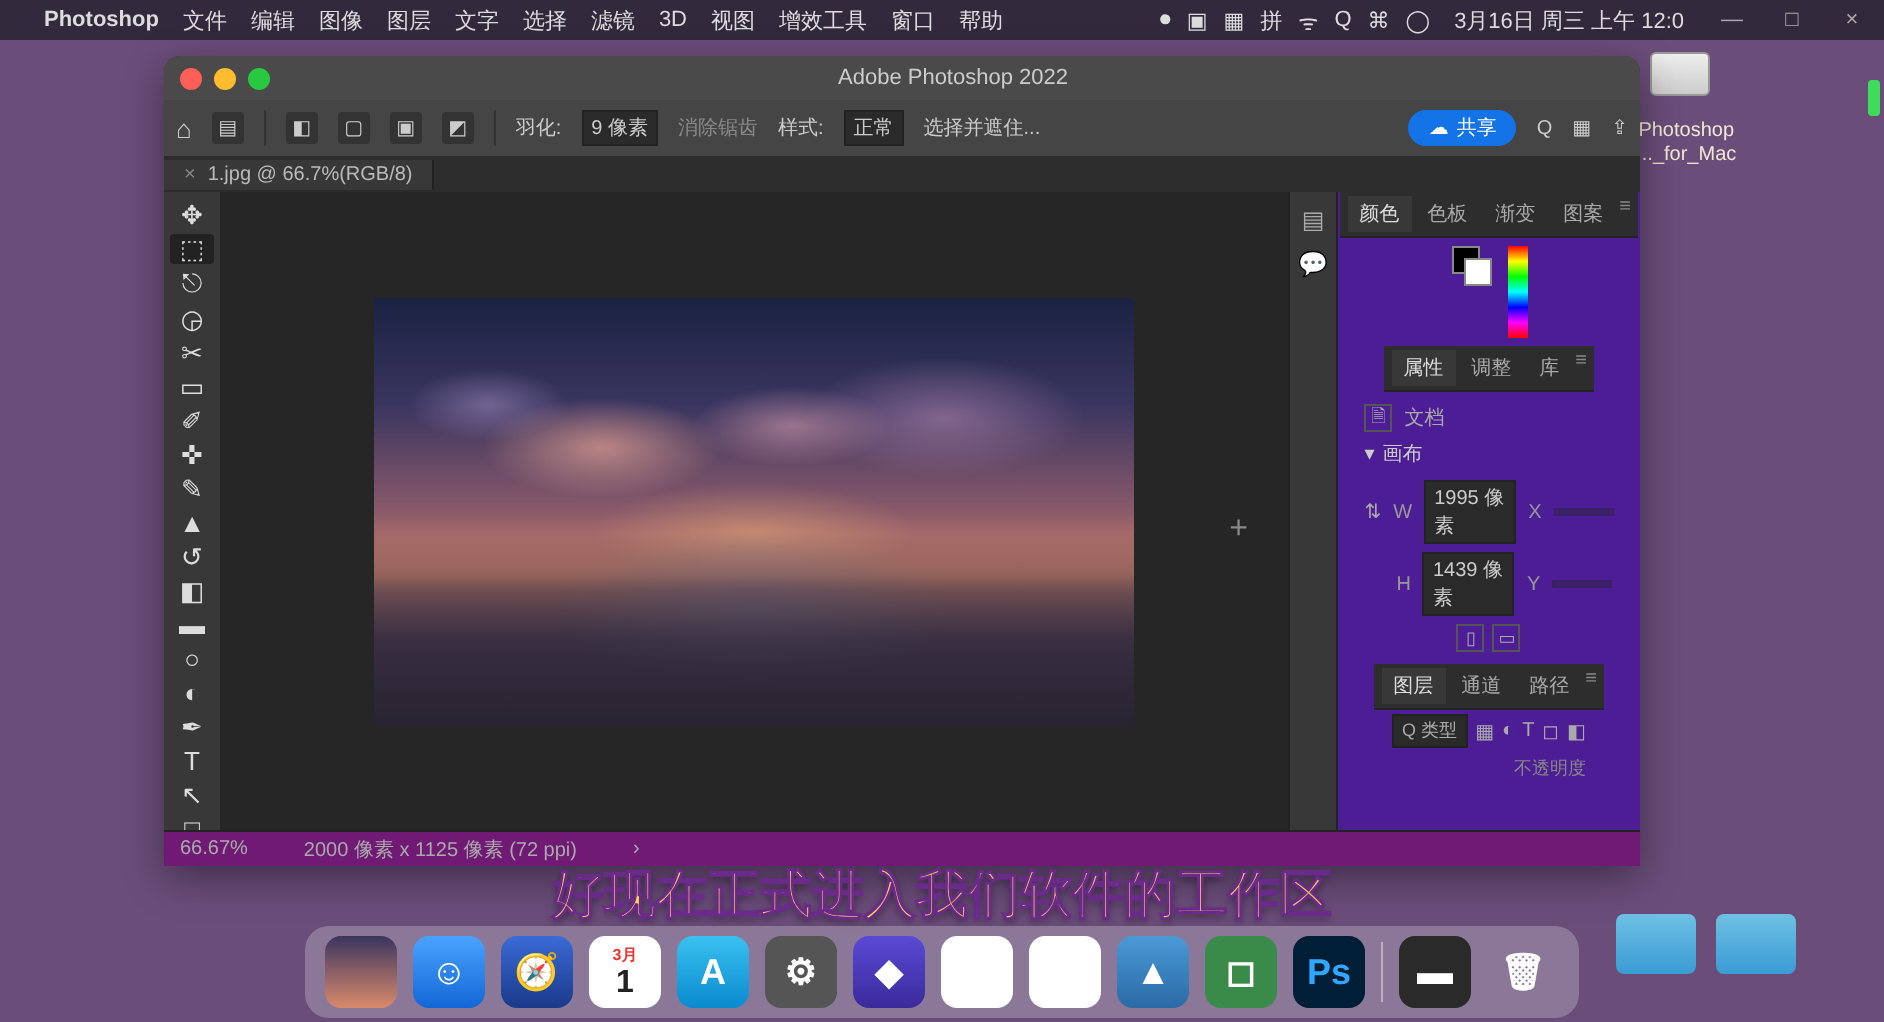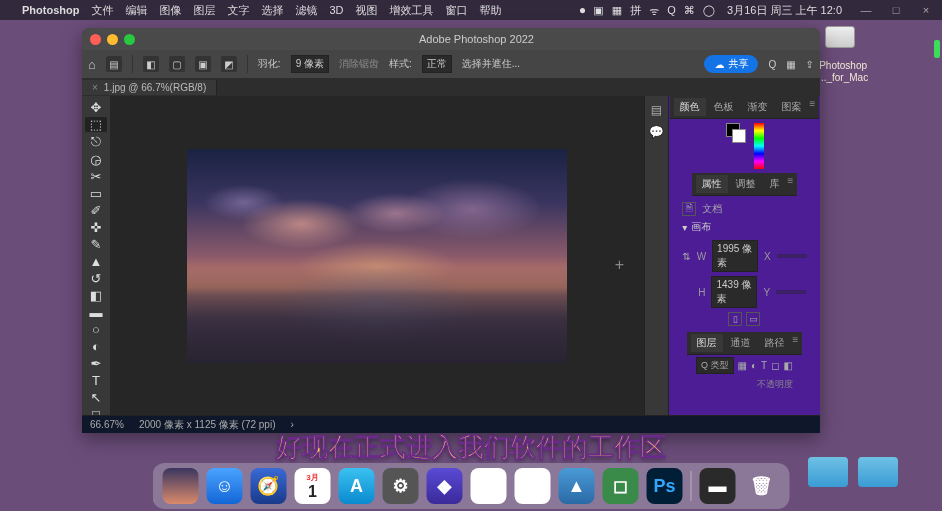--- a/index.html
+++ b/index.html
@@ -86,21 +86,21 @@
 .props-panel .val-input { background: #2a2a2a; border: 1px solid #222; padding: 1px 4px; color: #ccc; font-size: 10px; width: 46px; }
 .props-panel .icon-sm { width: 14px; height: 14px; border: 1px solid #555; display: inline-flex; align-items: center; justify-content: center; font-size: 9px; }
 .section-head { display: flex; align-items: center; gap: 4px; padding: 2px 0 4px; color: #ccc; }
 
 .layers-panel { flex: 1; display: flex; flex-direction: column; }
 .layers-toolbar { display: flex; gap: 4px; padding: 2px 4px; align-items: center; font-size: 10px; }
 .layers-toolbar .sel { background: #2a2a2a; border: 1px solid #222; padding: 1px 4px; font-size: 9px; flex: 1; }
 .layers-opts { display: flex; gap: 2px; padding: 2px 4px; font-size: 9px; color: #888; justify-content: flex-end; }
 
 
-.ps-statusbar { height: 18px; background: #0f172a; border-top: 1px solid #222; display: flex; align-items: center; padding: 0 8px; font-size: 10px; color: #aaa; gap: 15px; }
+.ps-statusbar { height: 18px; background: #701a75; border-top: 1px solid #222; display: flex; align-items: center; padding: 0 8px; font-size: 10px; color: #aaa; gap: 28px; }
 
 
 .subtitle { position: absolute; bottom: 46px; left: 50%; transform: translateX(-50%); font-size: 26px; font-weight: 400; color: #ffd54a; -webkit-text-stroke: 1.5px #6a2a8a; text-shadow: 0 2px 4px rgba(0,0,0,0.6); white-space: nowrap; }
 
 
 .dock { position: absolute; bottom: 2px; left: 50%; transform: translateX(-50%); height: 46px; background: rgba(200,200,210,0.35); border-radius: 12px; padding: 4px 10px; display: flex; gap: 8px; align-items: center; backdrop-filter: blur(4px); }
 .dock-icon { width: 36px; height: 36px; border-radius: 8px; display: flex; align-items: center; justify-content: center; font-size: 18px; color: #fff; font-weight: 600; }
 .dock-sep { width: 1px; height: 30px; background: rgba(255,255,255,0.4); }
 
 

